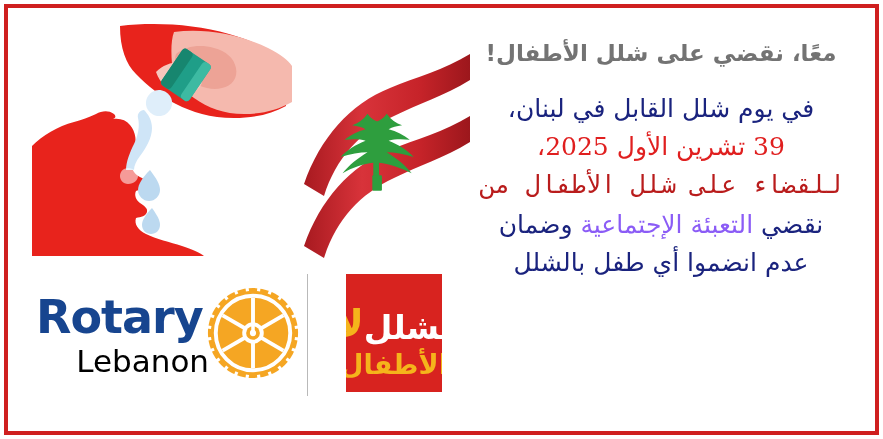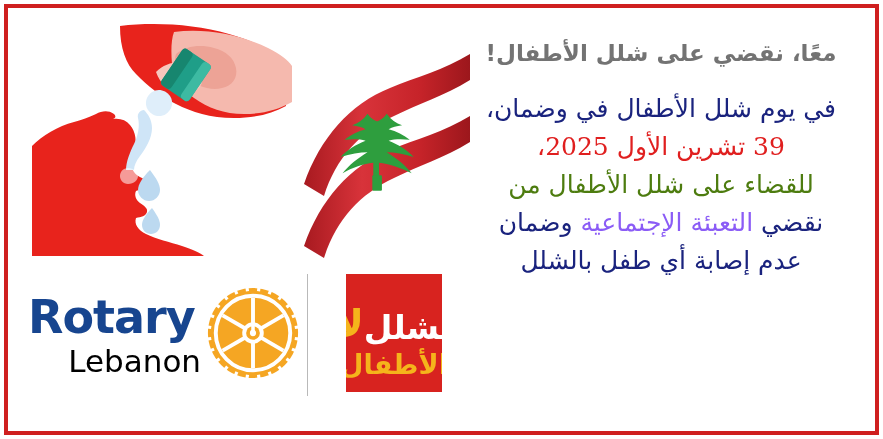--- a/index.html
+++ b/index.html
@@ -69,21 +69,21 @@
   .rotary-logo {
     position: absolute;
     left: 12px;
     top: 16px;
     width: 278px;
     height: 118px;
   }
 
   .rotary-wordmark {
     position: absolute;
-    left: 4px;
+    left: 12px;
     top: 14px;
     width: 175px;
     height: 102px;
     color: #17458f;
   }
   .rotary-word-main {
     font-size: 46px;
     font-weight: 700;
     letter-spacing: -1px;
     line-height: 50px;
@@ -366,21 +366,21 @@
         <span class="badge-shalal">لشلل</span>
         <span class="badge-no">لا</span>
       </div>
       <div class="badge-atfal">الأطفال</div>
     </div>
   </div>
 
   <div class="text-col">
     <div class="headline">معًا، نقضي على شلل الأطفال!</div>
     <div class="body-text">
-        <span class="body-line"><span style="color: rgb(26, 35, 126);">في يوم شلل الأطفال في وضمان،</span></span>
+        <span class="body-line"><span style="color: rgb(26, 35, 126);">في يوم شلل القابل في لبنان،</span></span>
         <span class="body-line"><span style="color: rgb(224, 31, 31);">39 تشرين الأول 2025،</span></span>
-        <span class="body-line"><span style="color: #4d7c0f;">للقضاء على شلل الأطفال من</span></span>
+        <span class="body-line"><span style="color: #b91c1c; font-family: Liberation Mono, monospace;">للقضاء على شلل الأطفال من</span></span>
         <span class="body-line"><span style="color: rgb(26, 35, 126);">نقضي </span><span style="color: #8b5cf6;">التعبئة الإجتماعية</span><span style="color: rgb(26, 35, 126);"> وضمان</span></span>
-        <span class="body-line"><span style="color: rgb(26, 35, 126);">عدم إصابة أي طفل بالشلل</span></span>
+        <span class="body-line"><span style="color: rgb(26, 35, 126);">عدم انضموا أي طفل بالشلل</span></span>
       </div>
   </div>
 
 </div>
 
 </body></html>

